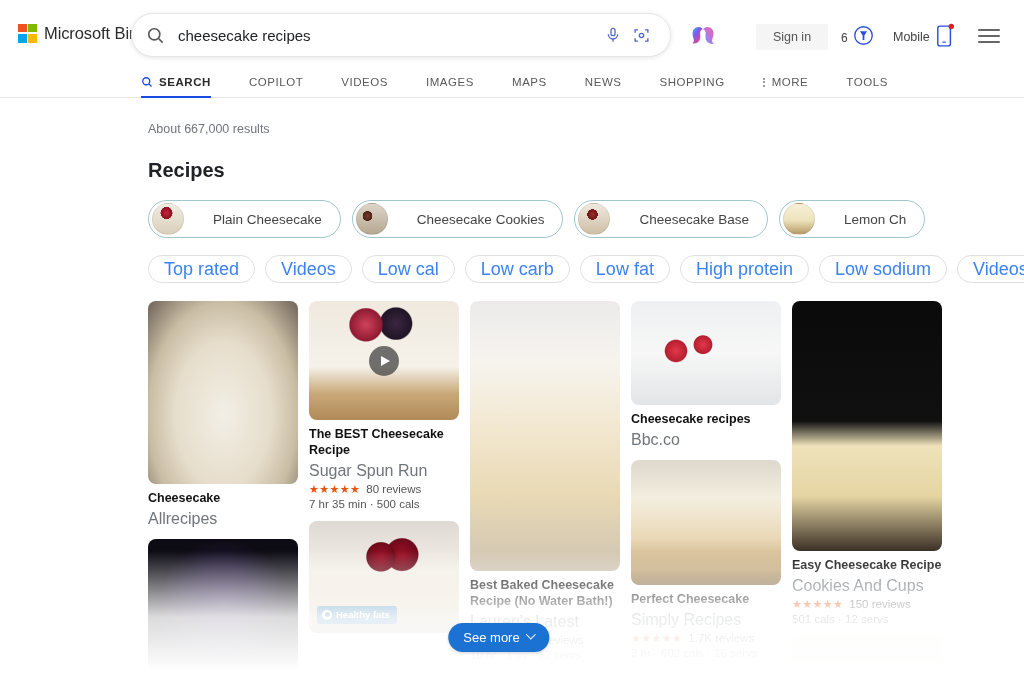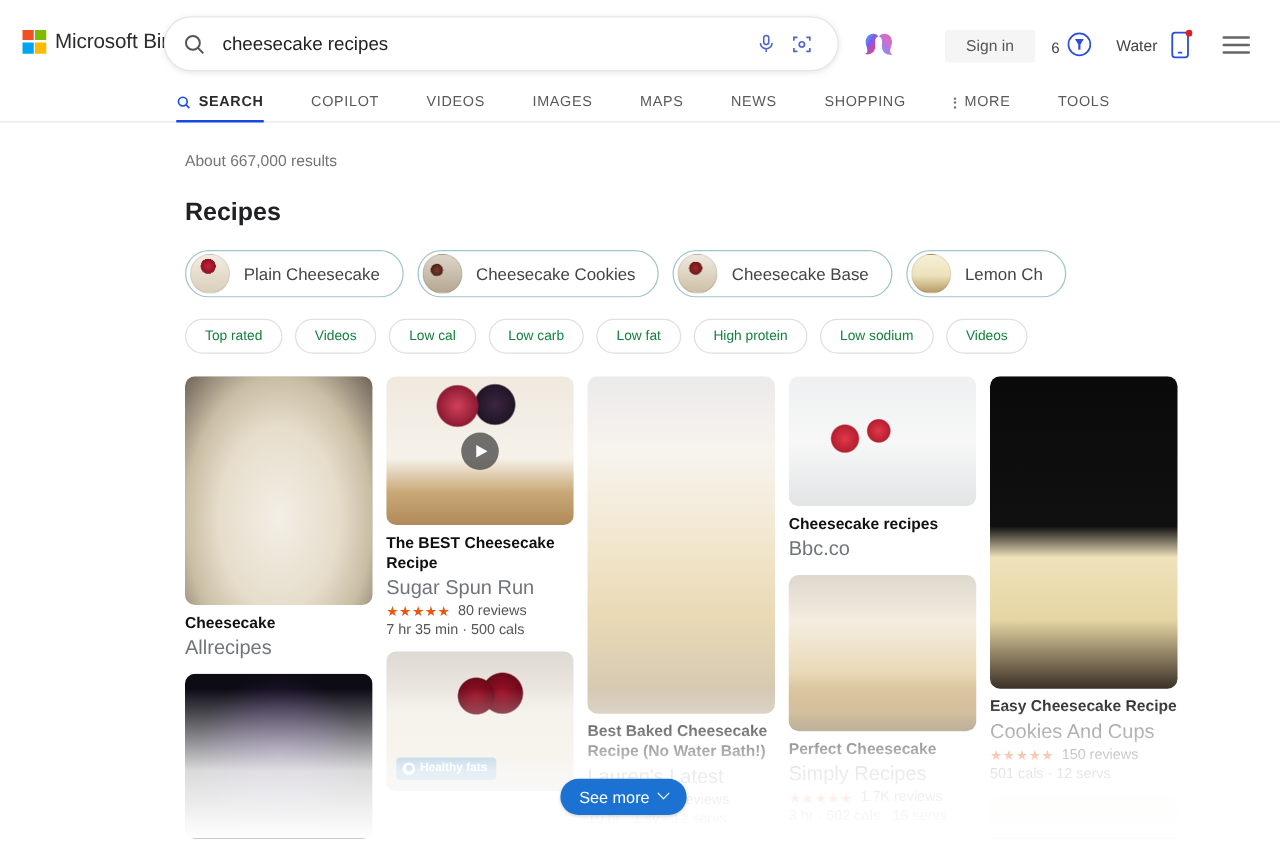--- a/index.html
+++ b/index.html
@@ -169,20 +169,21 @@
   }
   .chip {
     flex: 0 0 auto;
     height: 38px;
     border: 1px solid #9fc6cc;
     border-radius: 19px;
     background: #fff;
     display: flex; align-items: center;
     padding: 0 18px 0 3px;
     cursor: pointer;
+    gap: 18px;
   }
   .chip-thumb {
     width: 32px; height: 32px;
     border-radius: 50%;
     margin-right: 11px;
     flex: 0 0 auto;
     background-size: cover;
     background-position: center;
     border: 1px solid rgba(0,0,0,0.06);
   }
@@ -198,22 +199,22 @@
     gap: 10px;
     margin-top: 17px;
   }
   .pill {
     height: 28px;
     border: 1px solid #e0e0e0;
     border-radius: 14px;
     background: #fff;
     display: flex; align-items: center;
     padding: 0 15px;
-    font-size: 11px;
-    color: #15803d;
+    font-size: 18px;
+    color: #3b82f6;
     cursor: pointer;
     white-space: nowrap;
   }
 
   
   .grid-wrap {
     position: relative;
     margin-top: 18px;
     width: 800px;
     height: 370px;
@@ -417,21 +418,21 @@
   <div class="rewards">
     <span class="rewards-count">6</span>
     <span>
       <svg width="21" height="21" viewBox="0 0 24 24" fill="none" stroke="#2b4ce0" stroke-width="1.5">
         <circle cx="12" cy="12" r="10"></circle>
         <path d="M8 7h8l-3 5v5h-2v-5z" fill="#2b4ce0" stroke="none"></path>
       </svg>
     </span>
   </div>
 
-  <span class="mobile-link">Water</span>
+  <span class="mobile-link">Mobile</span>
 
   <span class="mobile-icon">
     <svg width="18" height="26" viewBox="0 0 20 28">
       <rect x="2" y="3" width="14" height="22" rx="2.5" fill="none" stroke="#2b4ce0" stroke-width="1.6"></rect>
       <rect x="7" y="20" width="4" height="1.6" rx="0.8" fill="#2b4ce0"></rect>
       <circle cx="17" cy="3.5" r="3" fill="#e02020"></circle>
     </svg>
   </span>
 
   <div class="hamburger">

